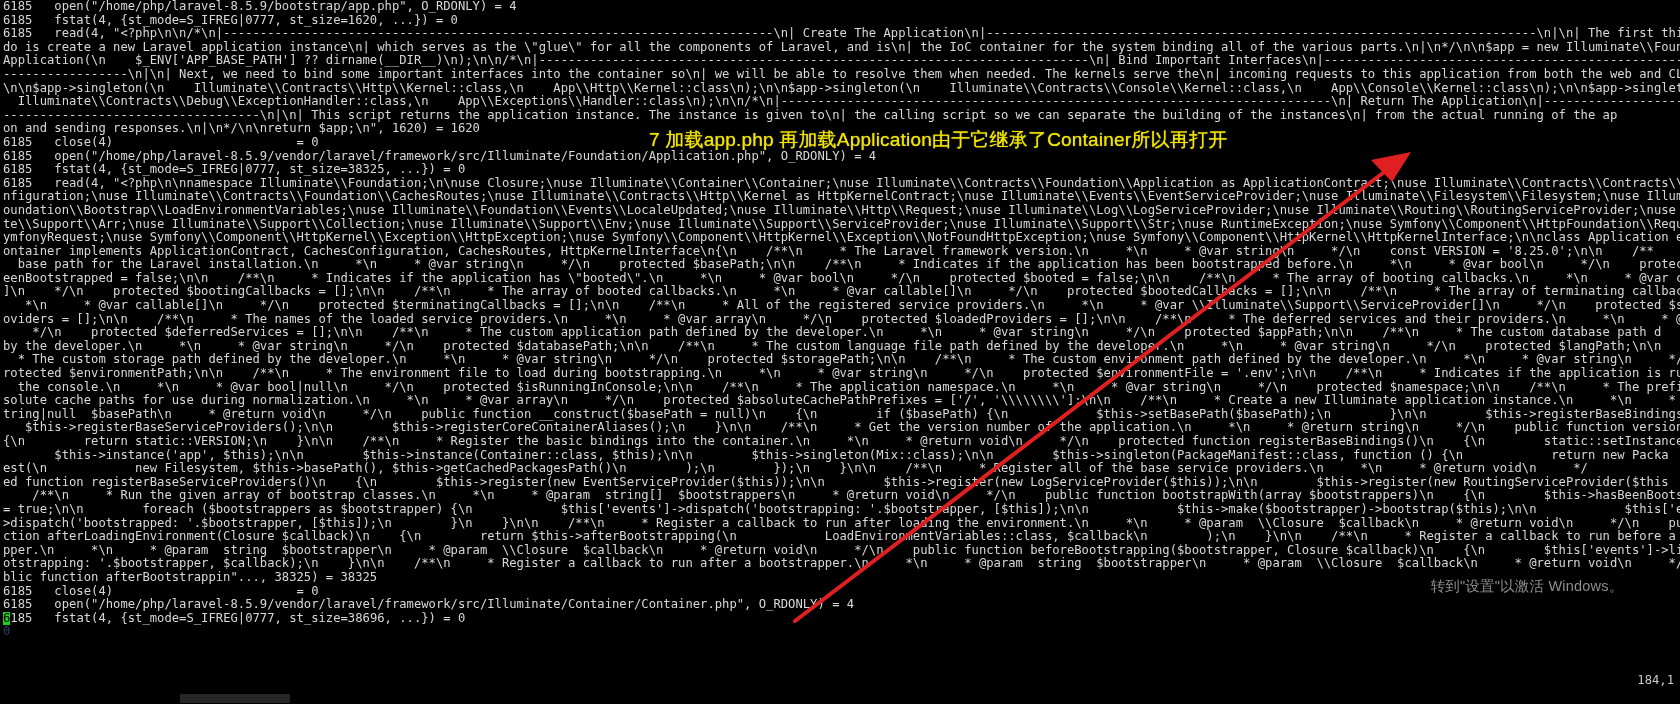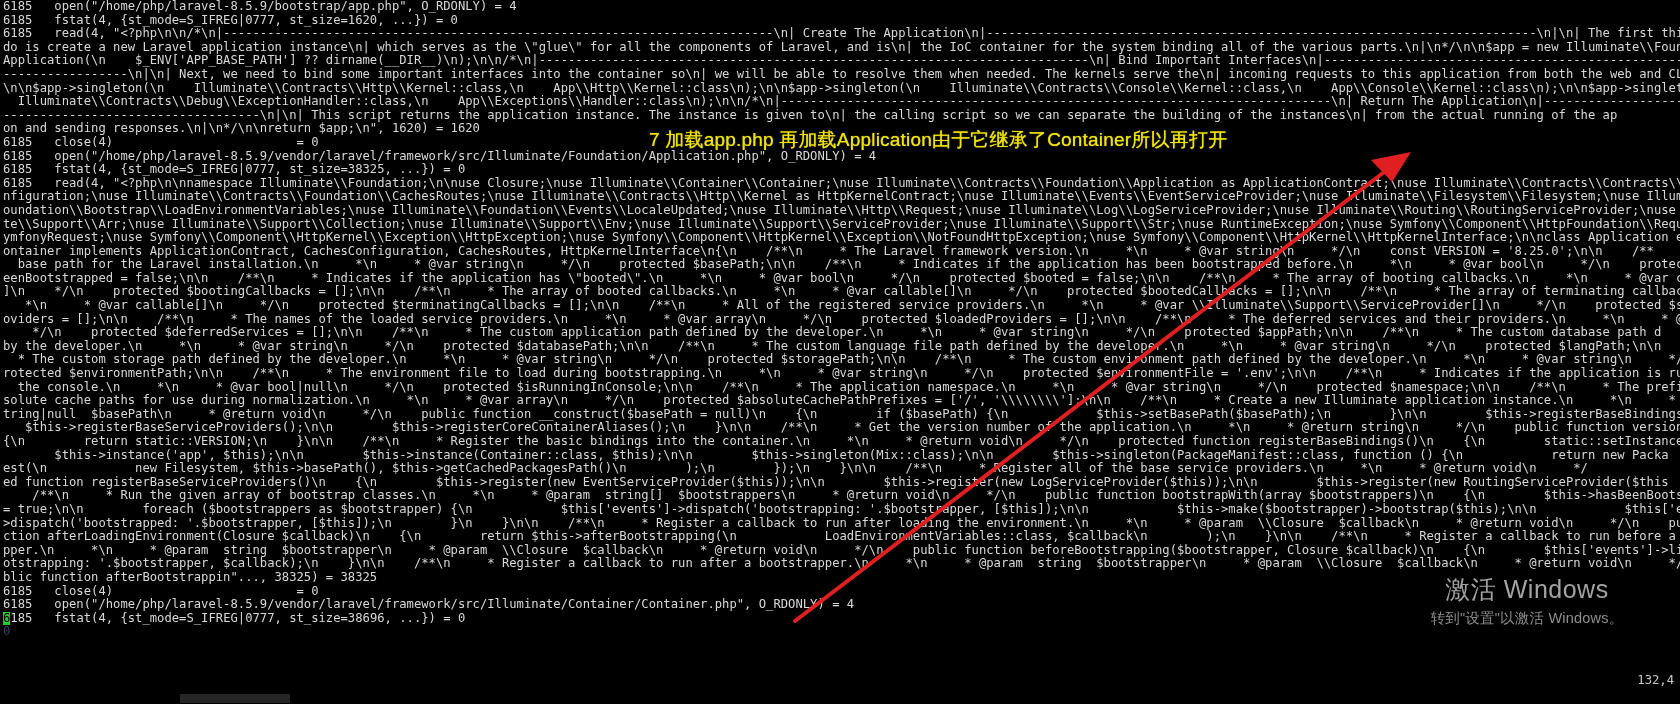--- a/index.html
+++ b/index.html
@@ -132,23 +132,22 @@
   <div id="terminal"><div class="tline">6185   open("/home/php/laravel-8.5.9/bootstrap/app.php", O_RDONLY) = 4</div><div class="tline">6185   fstat(4, {st_mode=S_IFREG|0777, st_size=1620, ...}) = 0</div><div class="tline">6185   read(4, "&lt;?php\n\n/*\n|---------------------------------------------------------------------------\n| Create The Application\n|---------------------------------------------------------------------------\n|\n| The first thing w</div><div class="tline">do is create a new Laravel application instance\n| which serves as the \"glue\" for all the components of Laravel, and is\n| the IoC container for the system binding all of the various parts.\n|\n*/\n\n$app = new Illuminate\\Found</div><div class="tline">Application(\n    $_ENV['APP_BASE_PATH'] ?? dirname(__DIR__)\n);\n\n/*\n|---------------------------------------------------------------------------\n| Bind Important Interfaces\n|---------------------------------------------------</div><div class="tline">-----------------\n|\n| Next, we need to bind some important interfaces into the container so\n| we will be able to resolve them when needed. The kernels serve the\n| incoming requests to this application from both the web and CLI.</div><div class="tline">\n\n$app-&gt;singleton(\n    Illuminate\\Contracts\\Http\\Kernel::class,\n    App\\Http\\Kernel::class\n);\n\n$app-&gt;singleton(\n    Illuminate\\Contracts\\Console\\Kernel::class,\n    App\\Console\\Kernel::class\n);\n\n$app-&gt;singleton(</div><div class="tline">  Illuminate\\Contracts\\Debug\\ExceptionHandler::class,\n    App\\Exceptions\\Handler::class\n);\n\n/*\n|---------------------------------------------------------------------------\n| Return The Application\n|-----------------------</div><div class="tline">-----------------------------------\n|\n| This script returns the application instance. The instance is given to\n| the calling script so we can separate the building of the instances\n| from the actual running of the ap</div><div class="tline">on and sending responses.\n|\n*/\n\nreturn $app;\n", 1620) = 1620</div><div class="tline">6185   close(4)                         = 0</div><div class="tline">6185   open("/home/php/laravel-8.5.9/vendor/laravel/framework/src/Illuminate/Foundation/Application.php", O_RDONLY) = 4</div><div class="tline">6185   fstat(4, {st_mode=S_IFREG|0777, st_size=38325, ...}) = 0</div><div class="tline">6185   read(4, "&lt;?php\n\nnamespace Illuminate\\Foundation;\n\nuse Closure;\nuse Illuminate\\Container\\Container;\nuse Illuminate\\Contracts\\Foundation\\Application as ApplicationContract;\nuse Illuminate\\Contracts\\Contracts\\Foundation\\</div><div class="tline">nfiguration;\nuse Illuminate\\Contracts\\Foundation\\CachesRoutes;\nuse Illuminate\\Contracts\\Http\\Kernel as HttpKernelContract;\nuse Illuminate\\Events\\EventServiceProvider;\nuse Illuminate\\Filesystem\\Filesystem;\nuse Illuminate\\F</div><div class="tline">oundation\\Bootstrap\\LoadEnvironmentVariables;\nuse Illuminate\\Foundation\\Events\\LocaleUpdated;\nuse Illuminate\\Http\\Request;\nuse Illuminate\\Log\\LogServiceProvider;\nuse Illuminate\\Routing\\RoutingServiceProvider;\nuse Illu</div><div class="tline">te\\Support\\Arr;\nuse Illuminate\\Support\\Collection;\nuse Illuminate\\Support\\Env;\nuse Illuminate\\Support\\ServiceProvider;\nuse Illuminate\\Support\\Str;\nuse RuntimeException;\nuse Symfony\\Component\\HttpFoundation\\Reque</div><div class="tline">ymfonyRequest;\nuse Symfony\\Component\\HttpKernel\\Exception\\HttpException;\nuse Symfony\\Component\\HttpKernel\\Exception\\NotFoundHttpException;\nuse Symfony\\Component\\HttpKernel\\HttpKernelInterface;\n\nclass Application ex</div><div class="tline">ontainer implements ApplicationContract, CachesConfiguration, CachesRoutes, HttpKernelInterface\n{\n    /**\n     * The Laravel framework version.\n     *\n     * @var string\n     */\n    const VERSION = '8.25.0';\n\n    /**</div><div class="tline">  base path for the Laravel installation.\n     *\n     * @var string\n     */\n    protected $basePath;\n\n    /**\n     * Indicates if the application has been bootstrapped before.\n     *\n     * @var bool\n     */\n    protecte</div><div class="tline">eenBootstrapped = false;\n\n    /**\n     * Indicates if the application has \"booted\".\n     *\n     * @var bool\n     */\n    protected $booted = false;\n\n    /**\n     * The array of booting callbacks.\n     *\n     * @var ca</div><div class="tline">]\n    */\n    protected $bootingCallbacks = [];\n\n    /**\n     * The array of booted callbacks.\n     *\n     * @var callable[]\n     */\n    protected $bootedCallbacks = [];\n\n    /**\n     * The array of terminating callbac</div><div class="tline">   *\n     * @var callable[]\n     */\n    protected $terminatingCallbacks = [];\n\n    /**\n     * All of the registered service providers.\n     *\n     * @var \\Illuminate\\Support\\ServiceProvider[]\n     */\n    protected $se</div><div class="tline">oviders = [];\n\n    /**\n     * The names of the loaded service providers.\n     *\n     * @var array\n     */\n    protected $loadedProviders = [];\n\n    /**\n     * The deferred services and their providers.\n     *\n     * @v</div><div class="tline">    */\n    protected $deferredServices = [];\n\n    /**\n     * The custom application path defined by the developer.\n     *\n     * @var string\n     */\n    protected $appPath;\n\n    /**\n     * The custom database path d</div><div class="tline">by the developer.\n     *\n     * @var string\n     */\n    protected $databasePath;\n\n    /**\n     * The custom language file path defined by the developer.\n     *\n     * @var string\n     */\n    protected $langPath;\n\n    /</div><div class="tline">  * The custom storage path defined by the developer.\n     *\n     * @var string\n     */\n    protected $storagePath;\n\n    /**\n     * The custom environment path defined by the developer.\n     *\n     * @var string\n     */</div><div class="tline">rotected $environmentPath;\n\n    /**\n     * The environment file to load during bootstrapping.\n     *\n     * @var string\n     */\n    protected $environmentFile = '.env';\n\n    /**\n     * Indicates if the application is run</div><div class="tline">  the console.\n     *\n     * @var bool|null\n     */\n    protected $isRunningInConsole;\n\n    /**\n     * The application namespace.\n     *\n     * @var string\n     */\n    protected $namespace;\n\n    /**\n     * The prefixe</div><div class="tline">solute cache paths for use during normalization.\n     *\n     * @var array\n     */\n    protected $absoluteCachePathPrefixes = ['/', '\\\\\\\\'];\n\n    /**\n     * Create a new Illuminate application instance.\n     *\n     * @p</div><div class="tline">tring|null  $basePath\n     * @return void\n     */\n    public function __construct($basePath = null)\n    {\n        if ($basePath) {\n            $this-&gt;setBasePath($basePath);\n        }\n\n        $this-&gt;registerBaseBindings</div><div class="tline">   $this-&gt;registerBaseServiceProviders();\n\n        $this-&gt;registerCoreContainerAliases();\n    }\n\n    /**\n     * Get the version number of the application.\n     *\n     * @return string\n     */\n    public function version</div><div class="tline">{\n        return static::VERSION;\n    }\n\n    /**\n     * Register the basic bindings into the container.\n     *\n     * @return void\n     */\n    protected function registerBaseBindings()\n    {\n        static::setInstance</div><div class="tline">       $this-&gt;instance('app', $this);\n\n        $this-&gt;instance(Container::class, $this);\n\n        $this-&gt;singleton(Mix::class);\n\n        $this-&gt;singleton(PackageManifest::class, function () {\n            return new Packa</div><div class="tline">est(\n            new Filesystem, $this-&gt;basePath(), $this-&gt;getCachedPackagesPath()\n        );\n        });\n    }\n\n    /**\n     * Register all of the base service providers.\n     *\n     * @return void\n     */</div><div class="tline">ed function registerBaseServiceProviders()\n    {\n        $this-&gt;register(new EventServiceProvider($this));\n\n        $this-&gt;register(new LogServiceProvider($this));\n\n        $this-&gt;register(new RoutingServiceProvider($this</div><div class="tline">    /**\n     * Run the given array of bootstrap classes.\n     *\n     * @param  string[]  $bootstrappers\n     * @return void\n     */\n    public function bootstrapWith(array $bootstrappers)\n    {\n        $this-&gt;hasBeenBoots</div><div class="tline">= true;\n\n        foreach ($bootstrappers as $bootstrapper) {\n            $this['events']-&gt;dispatch('bootstrapping: '.$bootstrapper, [$this]);\n\n            $this-&gt;make($bootstrapper)-&gt;bootstrap($this);\n\n            $this['ev</div><div class="tline">&gt;dispatch('bootstrapped: '.$bootstrapper, [$this]);\n        }\n    }\n\n    /**\n     * Register a callback to run after loading the environment.\n     *\n     * @param  \\Closure  $callback\n     * @return void\n     */\n    pub</div><div class="tline">ction afterLoadingEnvironment(Closure $callback)\n    {\n        return $this-&gt;afterBootstrapping(\n            LoadEnvironmentVariables::class, $callback\n        );\n    }\n\n    /**\n     * Register a callback to run before a b</div><div class="tline">pper.\n     *\n     * @param  string  $bootstrapper\n     * @param  \\Closure  $callback\n     * @return void\n     */\n    public function beforeBootstrapping($bootstrapper, Closure $callback)\n    {\n        $this['events']-&gt;lis</div><div class="tline">otstrapping: '.$bootstrapper, $callback);\n    }\n\n    /**\n     * Register a callback to run after a bootstrapper.\n     *\n     * @param  string  $bootstrapper\n     * @param  \\Closure  $callback\n     * @return void\n     */\</div><div class="tline">blic function afterBootstrappin"..., 38325) = 38325</div><div class="tline">6185   close(4)                         = 0</div><div class="tline">6185   open("/home/php/laravel-8.5.9/vendor/laravel/framework/src/Illuminate/Container/Container.php", O_RDONLY) = 4</div><div class="tline"><span class="cursor-cell">6</span><span>185   fstat(4, {st_mode=S_IFREG|0777, st_size=38696, ...}) = 0</span></div><div class="tline"><span class="dim-cell">0</span></div></div>
 
   <div id="annotation">7 加载app.php 再加载Application由于它继承了Container所以再打开</div>
 
   <svg id="arrow-layer" viewBox="0 0 1680 704" width="1680" height="704">
     <line x1="795" y1="621" x2="1400" y2="160" stroke="#e02020" stroke-width="4" stroke-linecap="round"></line>
     <polygon points="1411,152 1371,160 1392,182" fill="#e02020"></polygon>
   </svg>
 
   <div id="watermark">
-    <div class="wm-title">激活 Windows</div>
     <div class="wm-sub">转到"设置"以激活 Windows。</div>
   </div>
 
-  <div id="status-pos">132,4</div>
+  <div id="status-pos">184,1</div>
 
   <div id="taskbar">
     <div id="taskbar-thumb"></div>
   </div>
 
 </div>
 
 </body></html>

